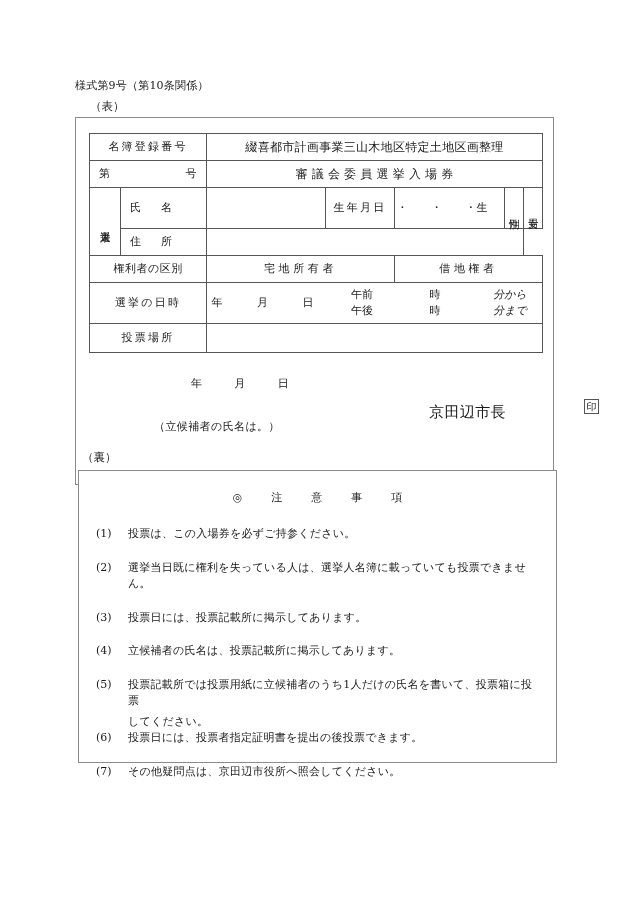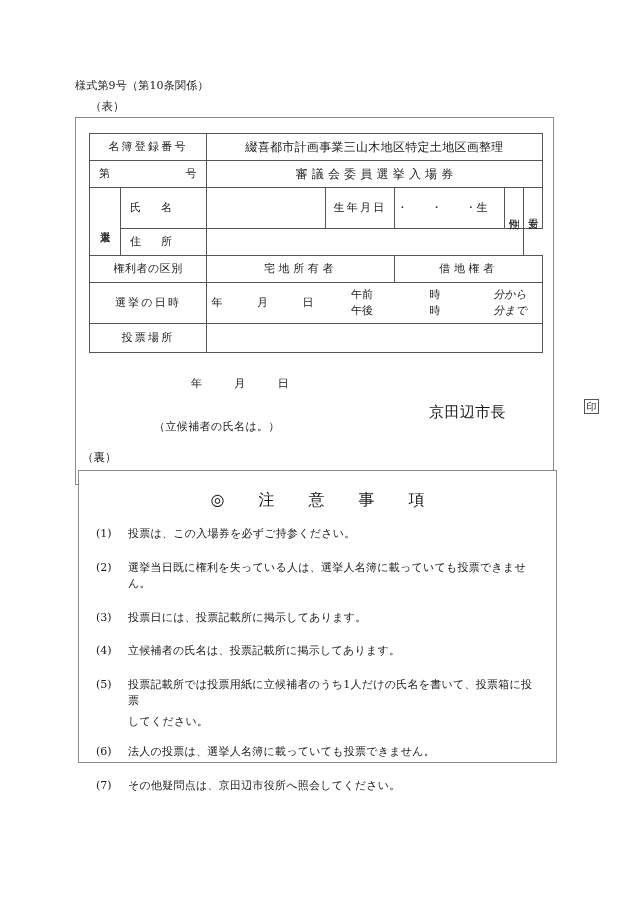--- a/index.html
+++ b/index.html
@@ -191,21 +191,21 @@
     white-space: nowrap;
   }
 
   
   .notes-title {
     position: absolute;
     left: 0;
     top: 19px;
     width: 100%;
     text-align: center;
-    font-size: 16px;
+    font-size: 11px;
     letter-spacing: 9px;
     padding-left: 9px;
     box-sizing: border-box;
   }
   .note-list {
     position: absolute;
     left: 17px;
     top: 55px;
     right: 14px;
   }
@@ -223,21 +223,21 @@
   }
   .note-text {
     flex: 1;
     letter-spacing: 0.25px;
   }
   .note-cont {
     margin-left: 32px;
     font-size: 11px;
     letter-spacing: 0.25px;
     margin-top: -13px;
-    margin-bottom: 14px;
+    margin-bottom: 0;
     line-height: 1.5;
   }
 </style>
 </head>
 <body>
 
 <div class="form-no">様式第9号（第10条関係）</div>
 <div class="side-label front">（表）</div>
 
 <div class="frame front">
@@ -391,21 +391,21 @@
     </div>
 
     <div class="note-item">
       <span class="note-num">(5)</span>
       <span class="note-text">投票記載所では投票用紙に立候補者のうち1人だけの氏名を書いて、投票箱に投票</span>
     </div>
     <div class="note-cont">してください。</div>
 
     <div class="note-item">
       <span class="note-num">(6)</span>
-      <span class="note-text">法人の投票は、選挙人名簿に載っていても投票できません。</span>
+      <span class="note-text">投票日には、投票者指定証明書を提出の後投票できます。</span>
     </div>
 
     <div class="note-item">
       <span class="note-num">(7)</span>
       <span class="note-text">その他疑問点は、京田辺市役所へ照会してください。</span>
     </div>
 
   </div>
 </div>
 

